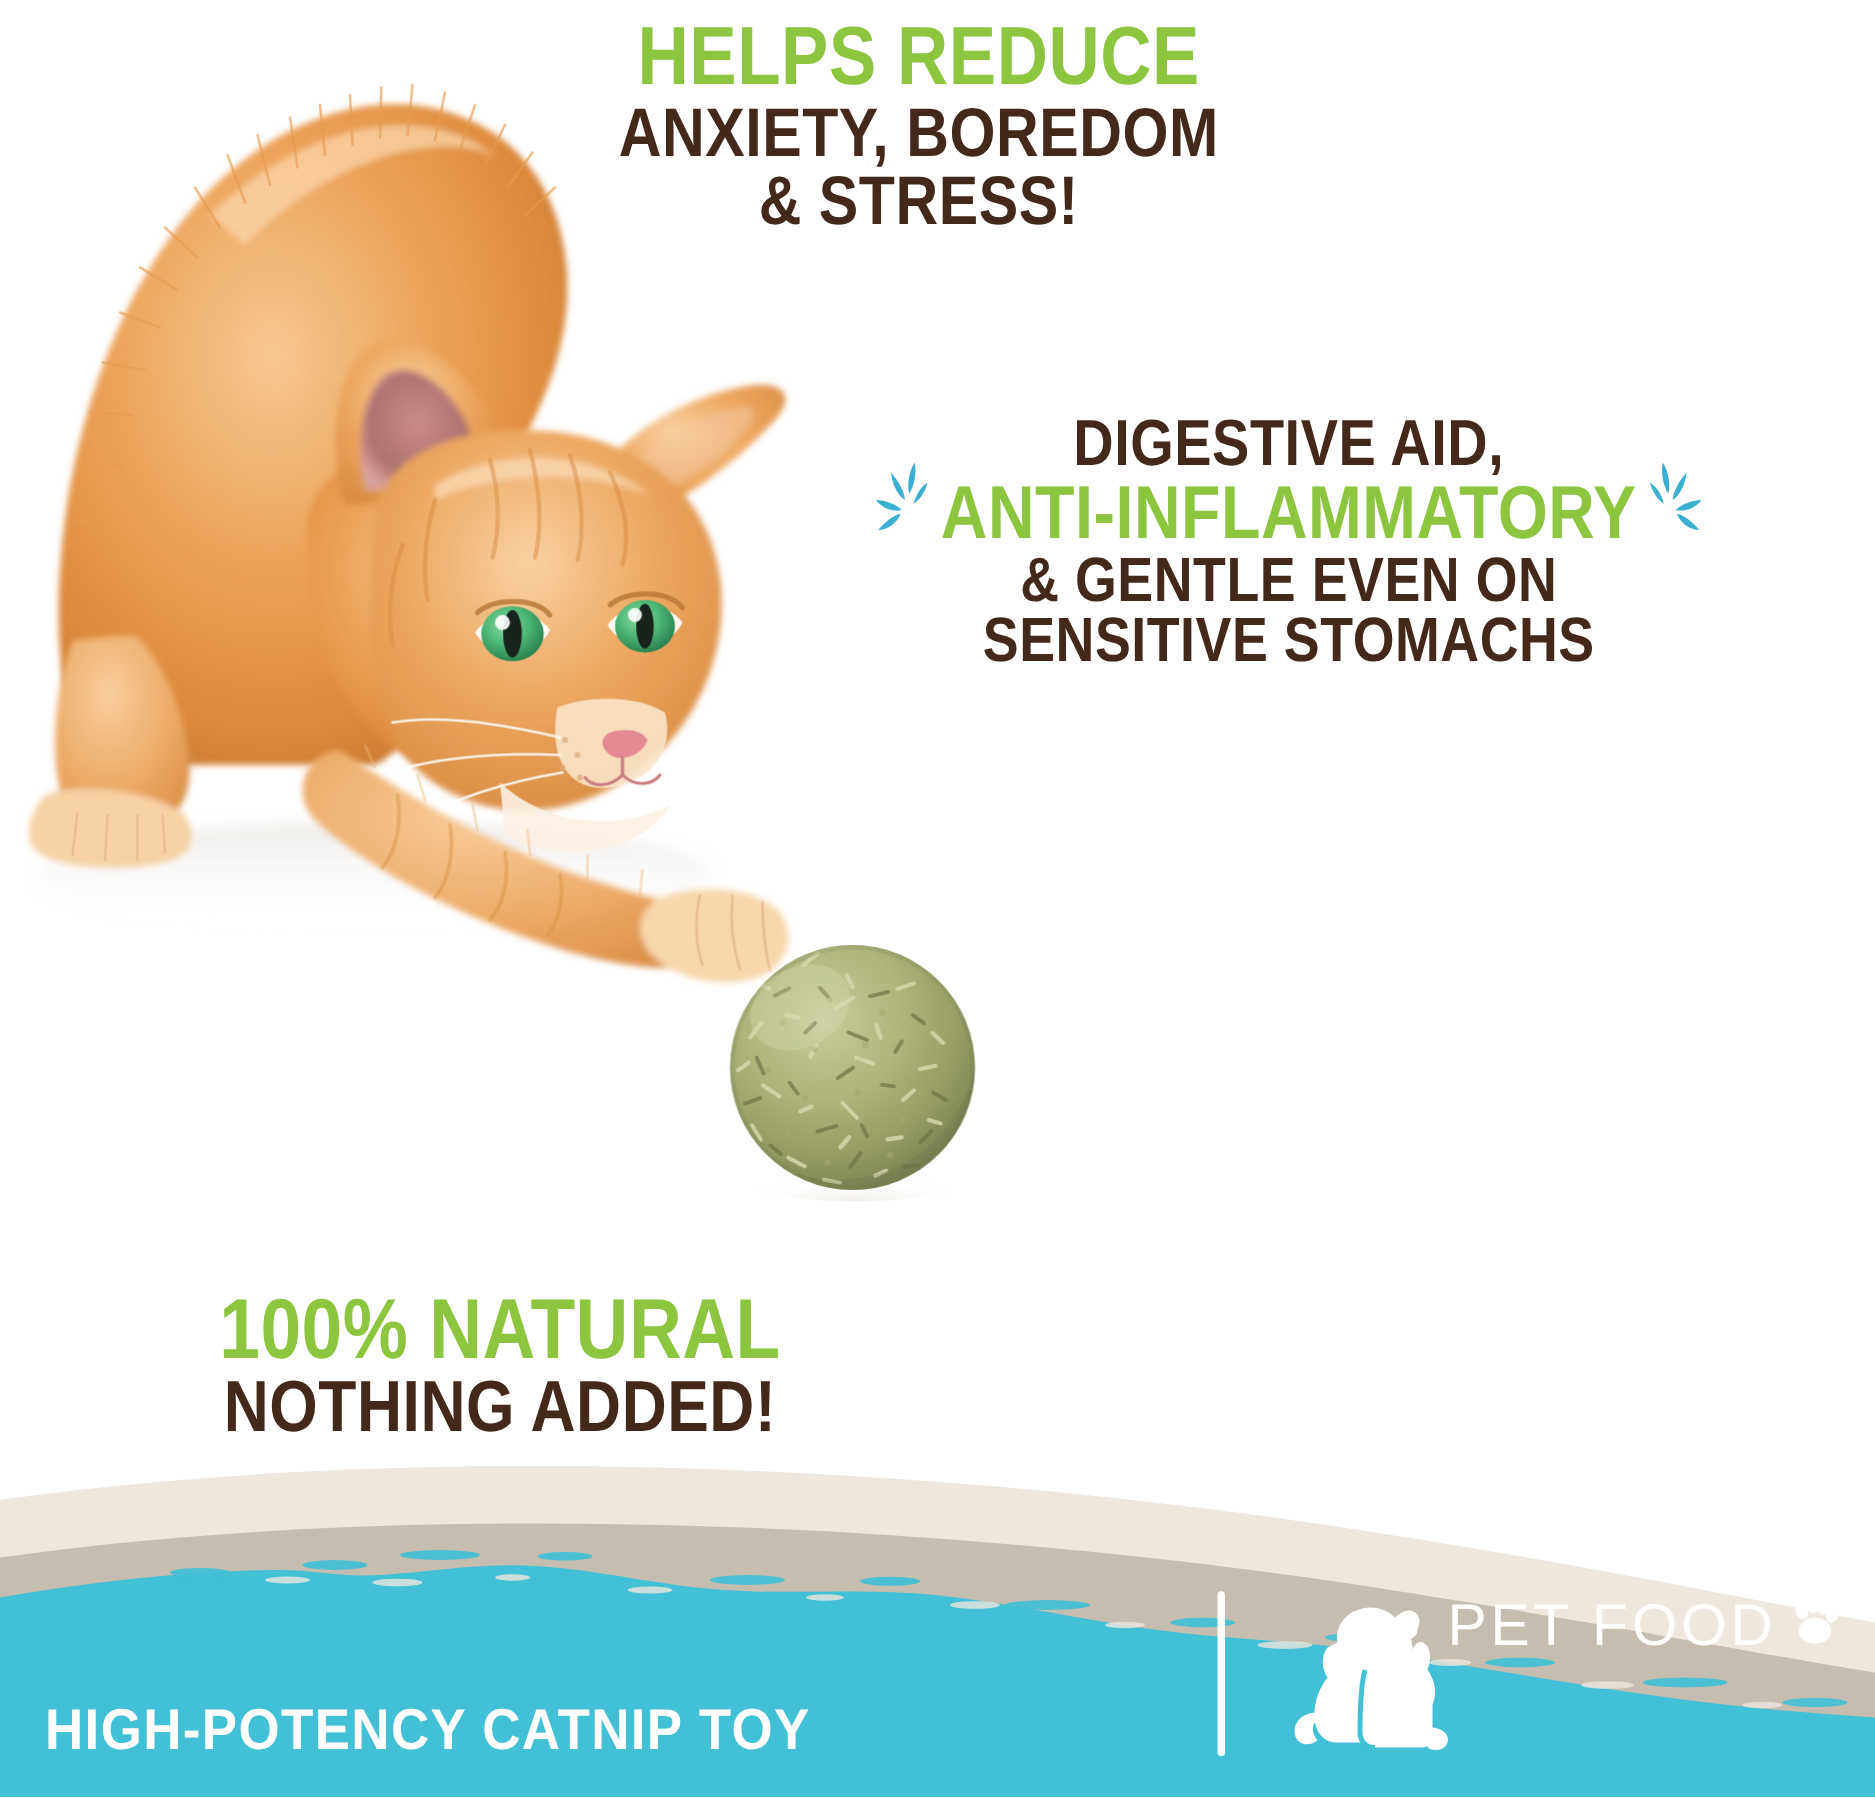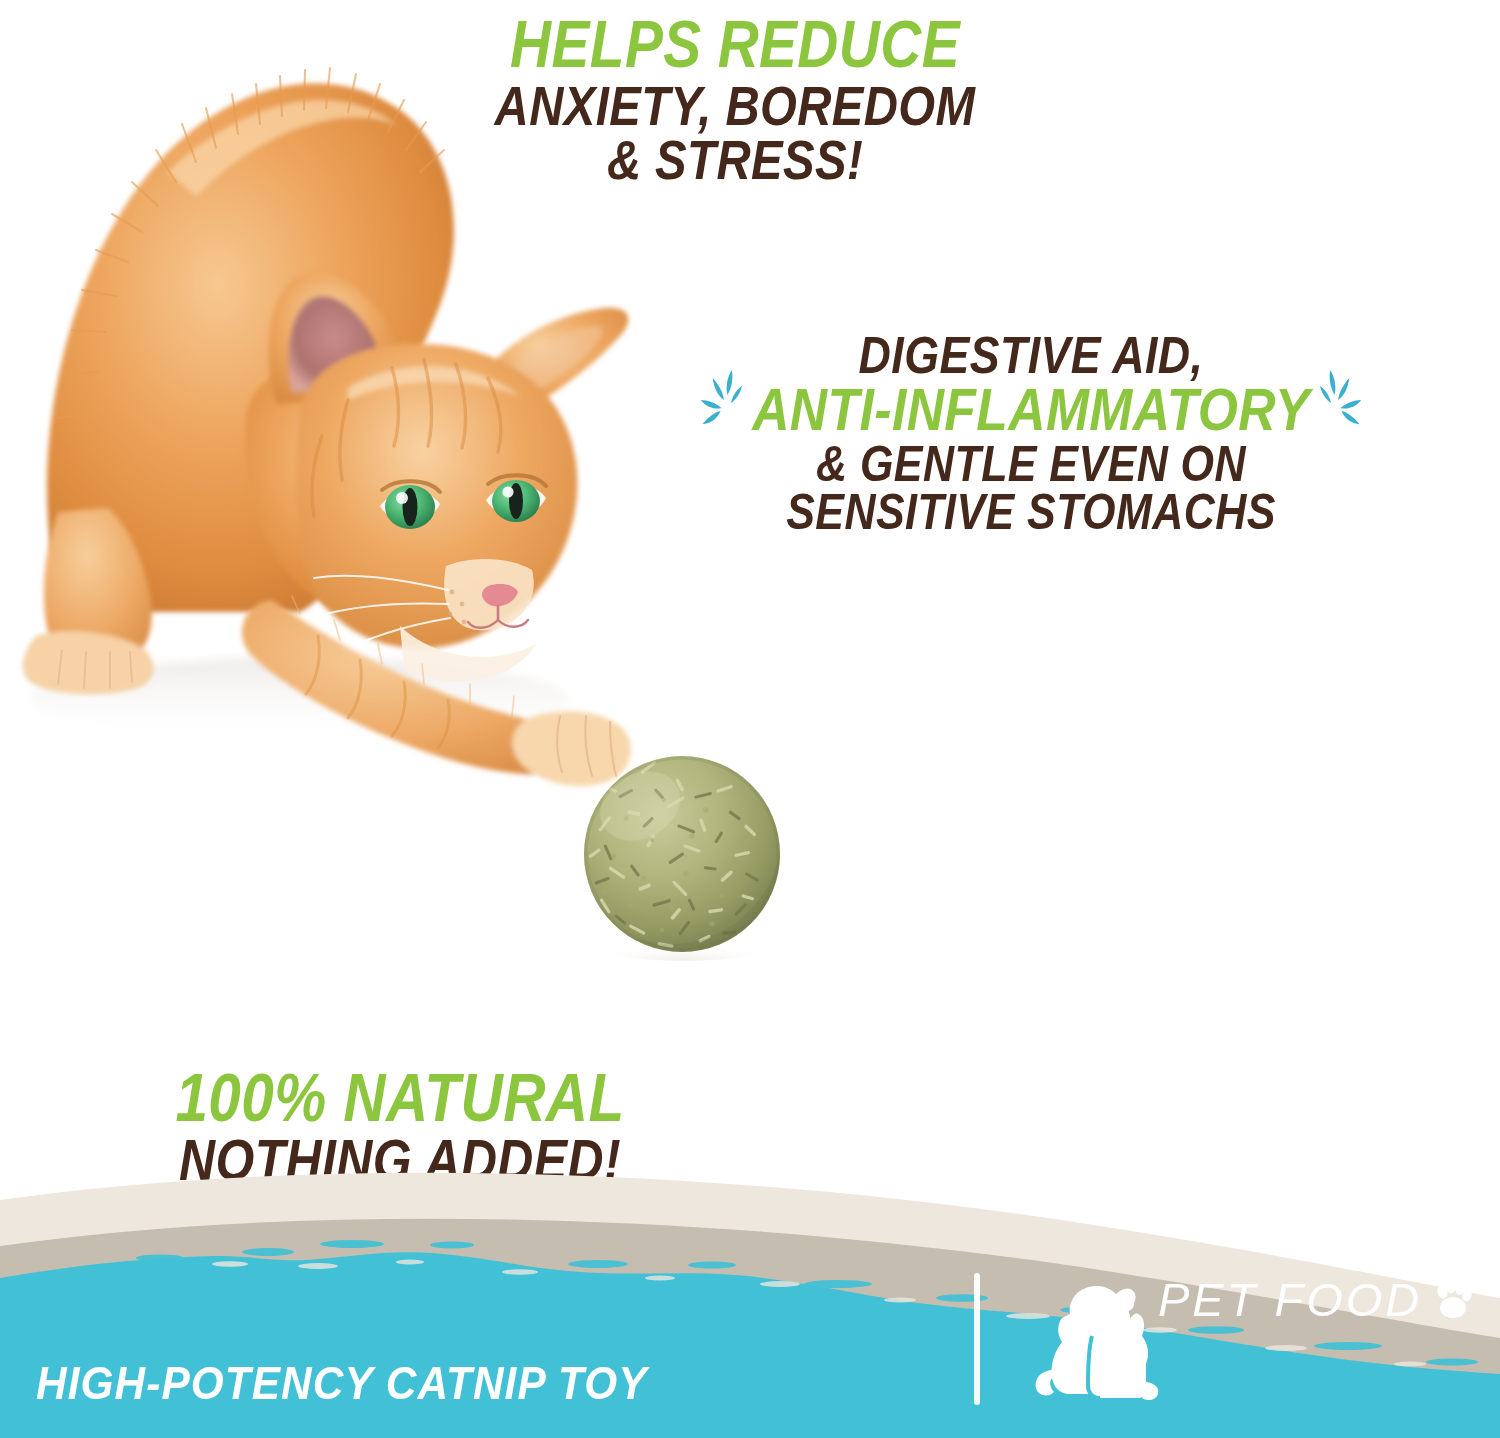--- a/index.html
+++ b/index.html
@@ -11,21 +11,20 @@
     background: #ffffff;
     font-family: "Liberation Sans", sans-serif;
   }
 
   #poster {
     position: relative;
     width: 1500px;
     height: 1438px;
     background: #ffffff;
     overflow: hidden;
-    font-style: italic;
   }
 
   
   .kitten-photo {
     position: absolute;
     left: 0px;
     top: 0px;
     width: 640px;
     height: 840px;
   }
@@ -89,21 +88,21 @@
     margin-top: 13px;
     font-family: "Liberation Sans Narrow", "Liberation Sans", sans-serif;
     font-size: 20px;
     color: #2b2b2b;
     letter-spacing: -0.1px;
     white-space: nowrap;
     transform: scaleX(0.95);
   }
 
   
-  #block-natural { left: 100px; top: 1032px; width: 600px; margin-top: 34px; }
+  #block-natural { left: 100px; top: 1032px; width: 600px; }
   #block-natural .l1 { font-size: 68px; }
   #block-natural .l2 { font-size: 58px; margin-top: 4px; }
 
   
   .wave-banner {
     position: absolute;
     left: 0; bottom: 0;
     width: 1500px;
     height: 300px;
   }
@@ -165,21 +164,20 @@
     position: relative;
     display: block;
   }
   .logo-reg {
     font-size: 21px;
     vertical-align: super;
     font-weight: 400;
   }
   .logo-petfood-row {
     display: flex;
-    align-items: center;
     gap: 10px;
     margin-top: 4px;
   }
   .logo-petfood {
     font-family: "Liberation Sans", sans-serif;
     font-weight: 400;
     font-size: 47px;
     color: #ffffff;
     letter-spacing: 3px;
     line-height: 1;

